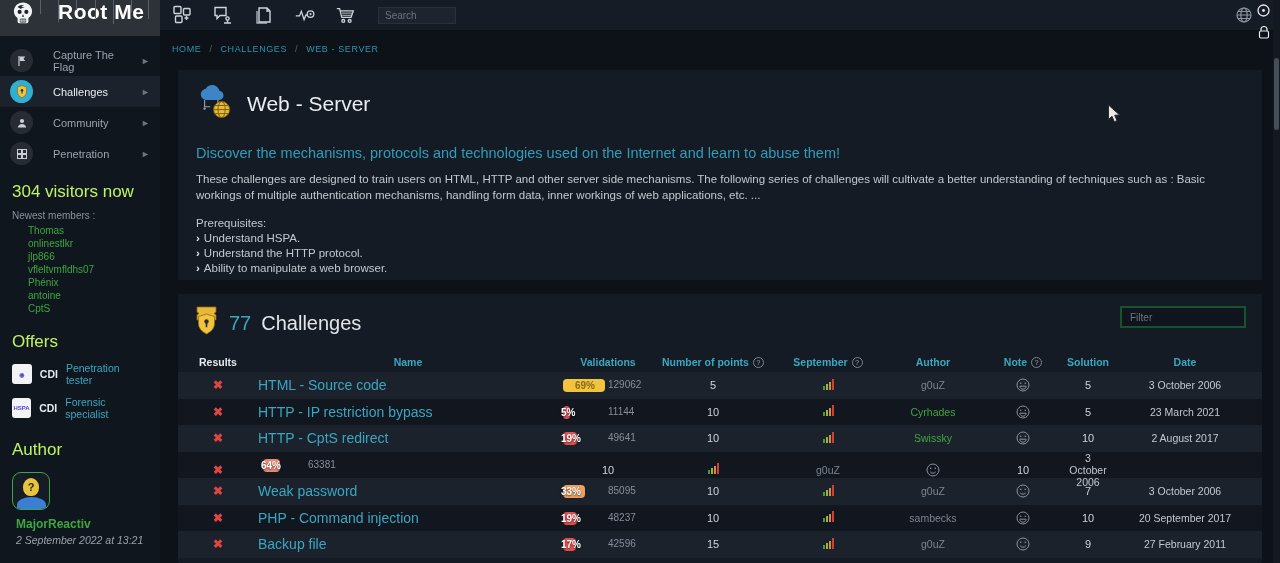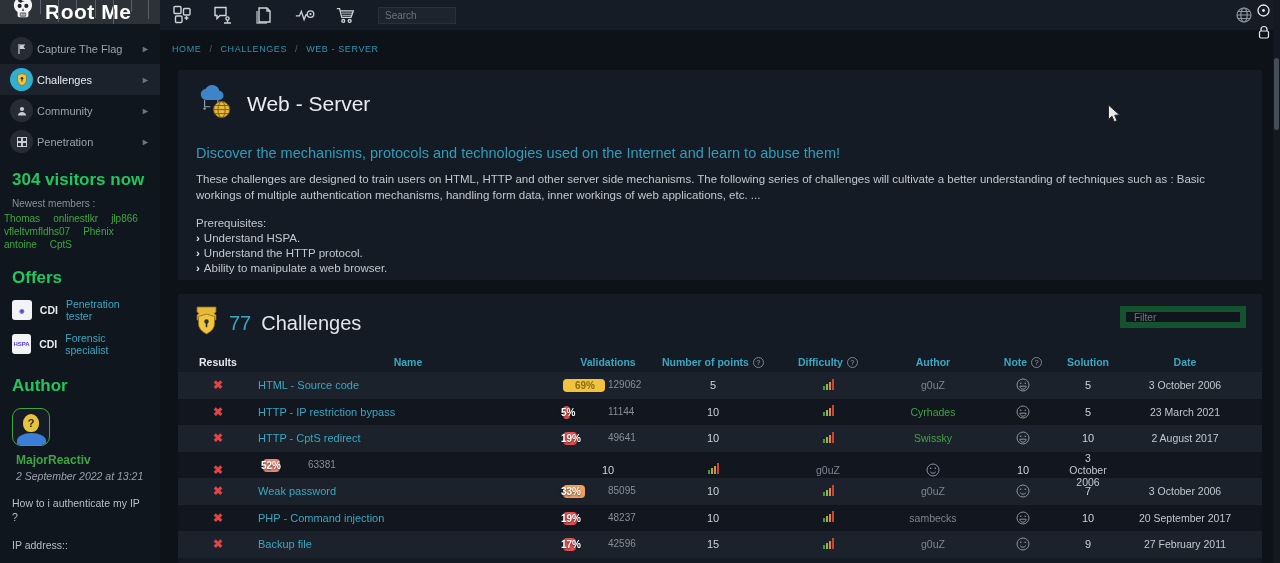--- a/index.html
+++ b/index.html
@@ -2,32 +2,32 @@
 <html><head>
 <meta charset="utf-8">
 <style>
   * { box-sizing: border-box; margin: 0; padding: 0; }
   html,body { width:1280px; height:563px; overflow:hidden; }
   body { background:#0d1219; font-family:"Liberation Sans", sans-serif; position:relative; }
   a { text-decoration:none; }
 
   
   .sidebar { position:absolute; left:0; top:0; width:160px; height:563px; background:#10161e; z-index:2; }
-  .logo-area { position:relative; height:24px; background:#2d3138; display:flex; align-items:flex-end; padding-left:10px; overflow:hidden; }
+  .logo-area { position:relative; height:36px; background:#2d3138; display:flex; align-items:flex-start; padding-left:10px; overflow:hidden;gap:13px; }
   .thread { position:absolute; top:0; width:1px; background:#5a6069; }
   .logo-text { color:#ffffff; font-size:21px; font-weight:bold; margin-left:9px; letter-spacing:.5px; }
   .nav { margin-top:9px; }
-  .menu-item { height:31px; display:flex; align-items:center; padding:0 10px; gap:4px; color:#9aa2ad; font-size:11px; cursor:pointer; }
+  .menu-item { height:31px; display:flex; align-items:center; padding:0 10px; gap:20px; color:#9aa2ad; font-size:11px; cursor:pointer; }
   .menu-item.active { background:#1b222c; color:#e9ecf0; }
   .icon-circle { width:23px; height:23px; border-radius:50%; background:#272c34; display:flex; align-items:center; justify-content:center; flex:0 0 auto; }
   .menu-item.active .icon-circle { background:#2fb0d2; }
   .chev { margin-left:auto; color:#6d747e; font-size:9px; }
-  .side-h2 { margin:13px 12px 0; color:#22c55e; font-size:17px; font-weight:bold; }
+  .side-h2 { margin:13px 12px 0; color:#bef264; font-size:17px; font-weight:normal; }
   .newest { margin:8px 12px 0; color:#8a919c; font-size:10px; }
-  .members { margin:4px 4px 0; display:flex; flex-wrap:wrap; column-gap:13px; row-gap:2px; }
+  .members { margin:4px 28px 0; display:flex; flex-wrap:wrap; column-gap:13px; row-gap:2px;flex-direction:column; }
   .members a { color:#3fa63f; font-size:10px; }
   .offer-item { display:flex; align-items:center; gap:8px; margin:10px 12px 0; }
   .offer-logo { width:20px; height:20px; background:#f2f3f5; border-radius:3px; display:flex; align-items:center; justify-content:center; color:#5a3fd8; font-size:6px; font-weight:bold; }
   .offer-contract { color:#e7eaee; font-size:10.5px; font-weight:bold; }
   .offer-link { color:#3aa7c1; font-size:10.5px; }
   .chat-avatar { width:38px; height:38px; border:1px solid #3fa63f; border-radius:9px; margin:12px 0 0 12px; background:#161c25; position:relative; overflow:hidden; }
   .chat-head { position:absolute; left:10px; top:5px; width:16px; height:18px; background:#e8c33c; border-radius:50% 50% 45% 45%; color:#2a2417; font-size:11px; font-weight:bold; text-align:center; line-height:18px; }
   .chat-body { position:absolute; left:4px; top:24px; width:29px; height:16px; background:#3a7fd5; border-radius:50% 50% 0 0; }
   .chat-user { display:block; margin:7px 12px 0 16px; color:#3fa63f; font-size:12px;font-weight:bold; }
   .chat-time { display:block; margin:3px 12px 0 16px; color:#9aa1ab; font-size:10.5px; font-style:italic; }
@@ -54,34 +54,34 @@
   .subtitle { margin-top:22px; color:#2f9db9; font-size:14.5px; }
   .desc { margin-top:10px; color:#c3c8cf; font-size:11.5px; line-height:16px; padding-right:2px; }
   .prereq-label { margin-top:14px; color:#c3c8cf; font-size:11.5px; }
   .prereq-line { margin-top:3px; color:#c3c8cf; font-size:11.5px; }
   .prereq-line .bullet { font-weight:bold; color:#dfe3e9; margin-right:4px; }
 
   .card2 { top:294px; height:269px; padding-top:12px; }
   .ch-header { display:flex; align-items:center; gap:10px; margin-left:16px; height:34px; }
   .ch-count { color:#3aa7c1; font-size:20px; }
   .ch-title { color:#e2e6ea; font-size:20px; }
-  .filter-input { position:absolute; right:16px; top:12px; width:126px; height:22px; background:#10151d; border:6px solid #14532d; color:#c8cdd4; font-size:10px; padding:0 8px; font-family:"Liberation Sans",sans-serif; }
+  .filter-input { position:absolute; right:16px; top:12px; width:126px; height:22px; background:#10151d; border:2px solid #14532d; color:#c8cdd4; font-size:10px; padding:0 8px; font-family:"Liberation Sans",sans-serif; }
   .filter-input::placeholder { color:#6b7380; }
 
   .grid9 { display:grid; grid-template-columns:80px 300px 100px 110px 120px 90px 90px 40px 154px; align-items:center; }
   .thead { margin-top:12px; height:20px; font-size:10.5px; font-weight:bold; color:#3aa7c1; }
   .thead .th { text-align:center; display:flex; align-items:center; justify-content:center; gap:4px; }
   .thead .th.white { color:#e6e9ed; }
   .help { display:inline-block; width:11px; height:11px; border:1px solid #7d848e; border-radius:50%; color:#9aa0a8; font-size:7.5px; line-height:10px; text-align:center; font-weight:normal; }
   .trow { height:26.5px; font-size:11px; }
   .trow.light { background:#1b222c; }
   .trow.dark  { background:#11161f; }
   .cell { text-align:center; color:#ced3d9; }
   .cell.name { text-align:left; }
-  .cell.name a { color:#3aa7c1; font-size:11px; }
+  .cell.name a { color:#3aa7c1; font-size:14px; }
   .xmark { color:#e04545; font-weight:bold; font-size:12px; }
   .valid { position:relative; height:100%; }
   .pill { position:absolute; left:5px; top:7px; height:13px; border-radius:4px; }
   .pill.yellow { background:#f2c33e; }
   .pill.red    { background:#e25050; }
   .pill.salmon { background:#ec8876; }
   .pill.orange { background:#f09f5e; }
   .pct { position:absolute; left:3px; top:7px; line-height:13px; font-size:10px; font-weight:bold; color:#ffffff; text-shadow:0 1px 2px rgba(0,0,0,.65); white-space:nowrap; }
   .pct.on-yellow { color:#8a6b15; text-shadow:none;padding-left:14px; }
   .count { position:absolute; left:50px; top:0; line-height:26.5px; font-size:10px; color:#878e99; }
@@ -305,21 +305,21 @@
 
   <div class="grid9 thead">
     <span class="th white">Results</span>
     <span class="th">Name</span>
     <span class="th">Validations</span>
     <span class="th">
         <span>Number of points</span>
         <span class="help">?</span>
       </span>
     <span class="th">
-        <span>Difficulty</span>
+        <span>September</span>
         <span class="help">?</span>
       </span>
     <span class="th">Author</span>
     <span class="th">
         <span>Note</span>
         <span class="help">?</span>
       </span>
     <span class="th">Solution</span>
     <span class="th">Date</span>
   </div>
@@ -397,21 +397,21 @@
             <circle cx="9.3" cy="5.3" r="0.8" fill="#a9b0ba" stroke="none"></circle>
             <path d="M3.9 8.2h6.2c0 1.8-1.4 3-3.1 3s-3.1-1.2-3.1-3z"></path>
           </svg></span>
     <span class="cell">10</span>
     <span class="cell date">2 August 2017</span>
   </div>
       <div class="grid9 trow dark">
     <span class="cell"><span class="xmark">✖</span></span>
     <span class="valid">
       <span class="pill salmon" style="width: 17px;"></span>
-      <span class="pct">52%</span>
+      <span class="pct">64%</span>
       <span class="count">63381</span>
     </span>
     <span class="cell">10</span>
     <span class="cell"><span class="diffbars">
             <i class="db1"></i>
             <i class="db2"></i>
             <i class="db3"></i>
             <i class="db4"></i>
           </span></span>
     <span class="cell author"><a href="#" class="gray">g0uZ</a></span>

